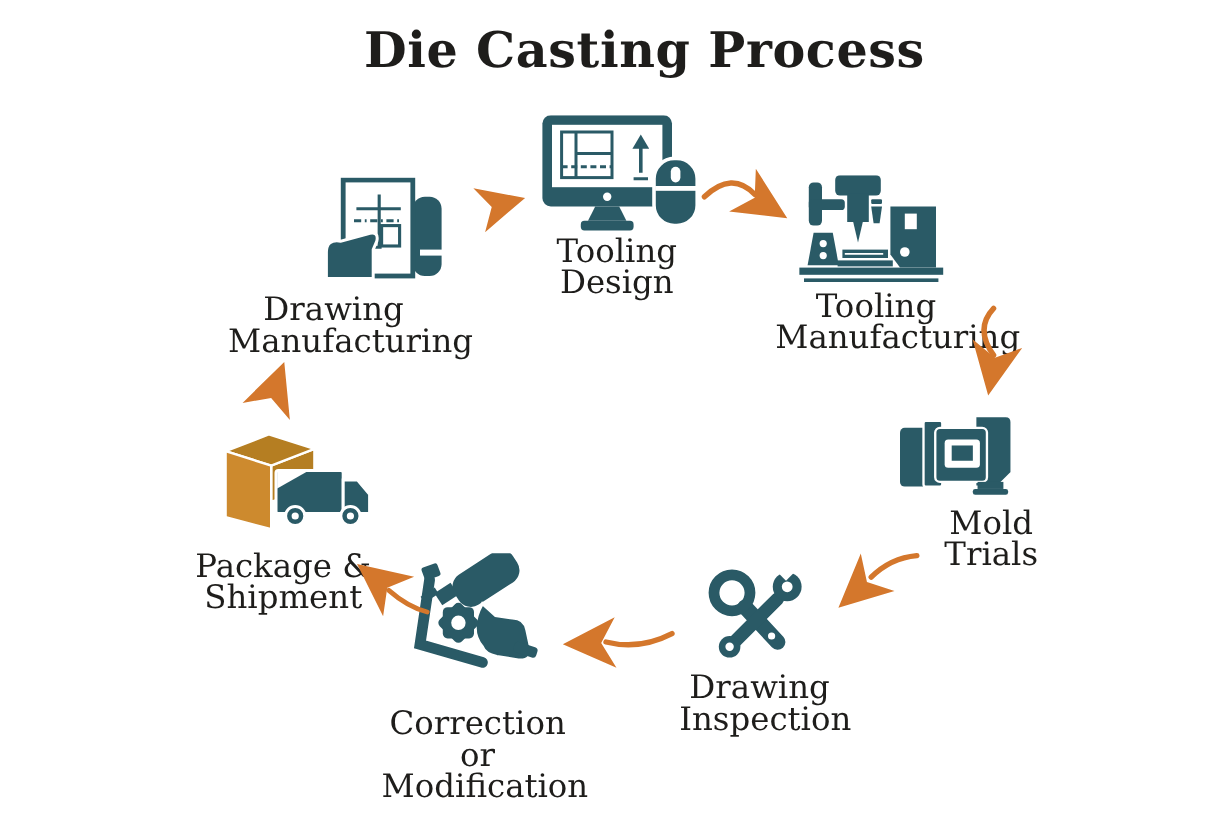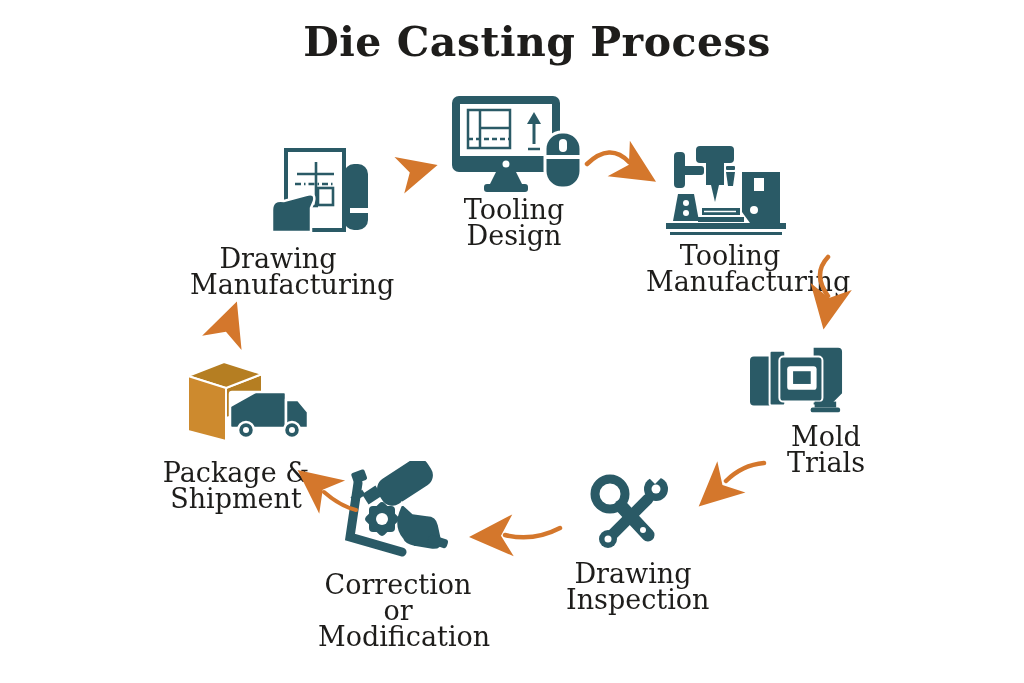--- a/index.html
+++ b/index.html
@@ -157,21 +157,21 @@
         <path class="ft sw" stroke-width="2.5" d="M60,42 q-12,22 0,36 q2,6 12,8 l18,3 q12,1 10,-11 l-3,-14 q-2,-10 -12,-10 l-14,-2 z"></path>
         <rect class="ft" x="86" y="76" width="20" height="9" rx="3" transform="rotate(18 96 80)"></rect>
       </g>
       <g>
         <rect class="ft" x="27" y="45" width="26" height="26" rx="4"></rect>
         <rect class="ft" x="27" y="45" width="26" height="26" rx="4" transform="rotate(45 40 58)"></rect>
         <circle class="ft" cx="40" cy="58" r="13.5"></circle>
         <circle class="fw" cx="40" cy="58" r="6"></circle>
       </g>
     </svg>
-    <div class="step-label" style="left:318px;top:572px;width:160px;">Correction or
+    <div class="step-label" style="left:318px;top:591px;width:160px;">Correction or
 Modification</div>
   </div>
 
   <div class="step">
     <svg style="left:184px;top:356px;" width="126" height="92" viewBox="0 0 126 92">
       <g>
         <polygon class="fb1 sw" points="42,32 78,18 78,52 42,62" stroke-width="2"></polygon>
         <polygon class="fb1 sw" points="4,20 40,6 78,18 42,32" stroke-width="2"></polygon>
         <polygon class="fb2 sw" points="4,20 42,32 42,85 4,75" stroke-width="2"></polygon>
       </g>

